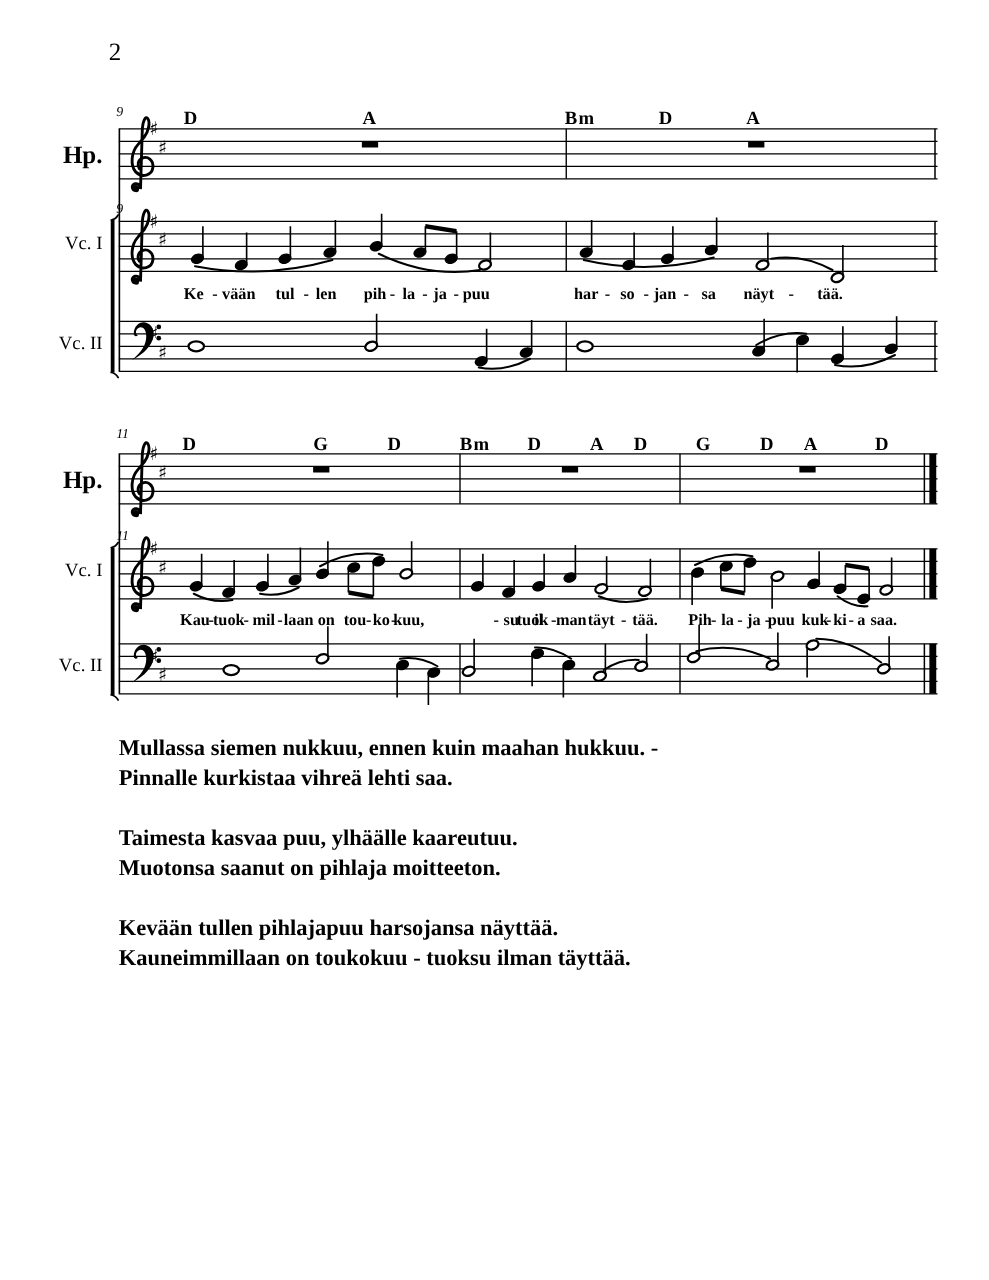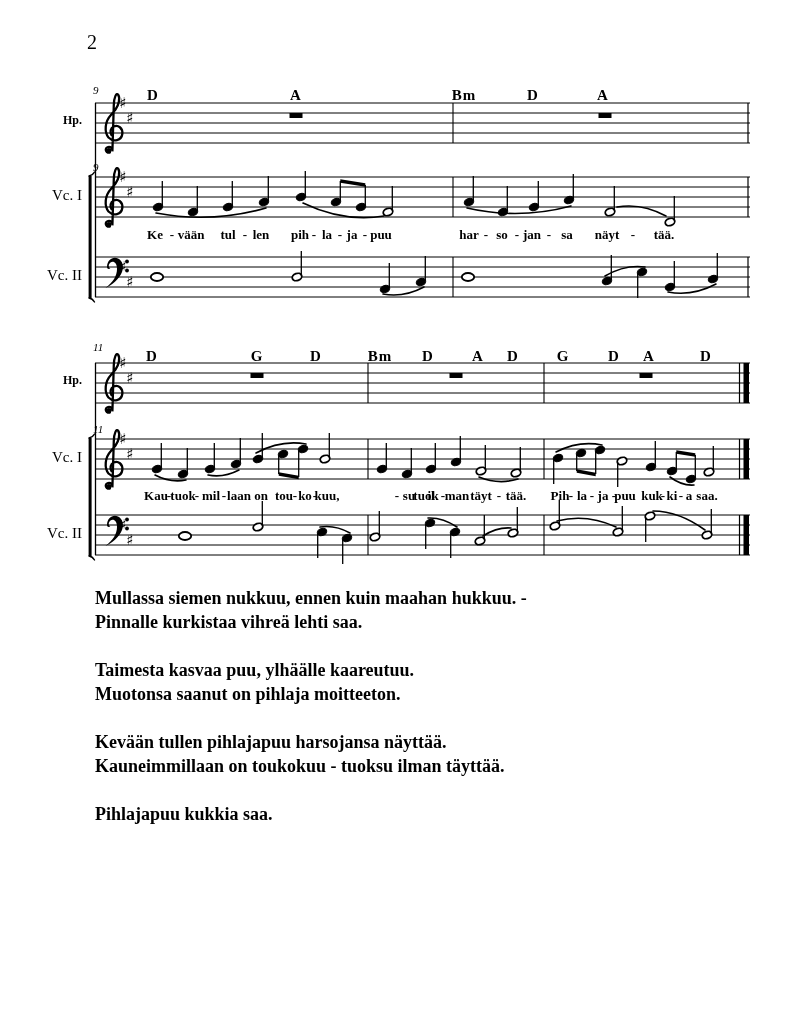--- a/index.html
+++ b/index.html
@@ -6,21 +6,21 @@
   .page{position:relative;width:791px;height:1024px;background:#ffffff;
         font-family:"Liberation Serif",serif;color:#000;overflow:hidden;}
   .pagenum{position:absolute;left:87px;top:31px;font-size:20px;}
   #score-svg{position:absolute;left:0;top:0;}
   .chord{position:absolute;font-weight:bold;font-size:15px;transform:translateX(-50%);
          letter-spacing:1px;white-space:nowrap;}
   .lyric{position:absolute;font-weight:bold;font-size:13px;transform:translateX(-50%);
          white-space:nowrap;}
   .mnum{position:absolute;font-style:italic;font-size:11px;}
   .ilabel{position:absolute;left:18px;width:64px;text-align:right;font-size:15px;}
-  .ilabel.bold{font-weight:bold;font-size:12px;}
+  .ilabel.bold{font-weight:bold;font-size:20px;}
   .verse-line{position:absolute;left:95px;width:655px;text-align:left;
               font-weight:bold;font-size:18px;white-space:nowrap;}
   .footer{position:absolute;left:95px;width:665px;text-align:center;font-size:15px;}
 </style>
 </head>
 <body>
 
 <div class="page">
   <div class="pagenum">2</div>
   <svg id="score-svg" width="791" height="1024">
@@ -373,15 +373,14 @@
       <div class="ilabel" style="left: 18px; top: 449px;">Vc. I</div>
       <div class="ilabel" style="left: 18px; top: 525px;">Vc. II</div>
     </div>
 
   <div class="verse-line" style="top:588px">Mullassa siemen nukkuu, ennen kuin maahan hukkuu. -</div>
   <div class="verse-line" style="top:612px">Pinnalle kurkistaa vihreä lehti saa.</div>
   <div class="verse-line" style="top:660px">Taimesta kasvaa puu, ylhäälle kaareutuu.</div>
   <div class="verse-line" style="top:684px">Muotonsa saanut on pihlaja moitteeton.</div>
   <div class="verse-line" style="top:732px">Kevään tullen pihlajapuu harsojansa näyttää.</div>
   <div class="verse-line" style="top:756px">Kauneimmillaan on toukokuu - tuoksu ilman täyttää.</div>
-  <div class="verse-line" style="top:804px">Pihlajapuu kukkia saa.</div>
 
 </div>
 
 </body></html>

